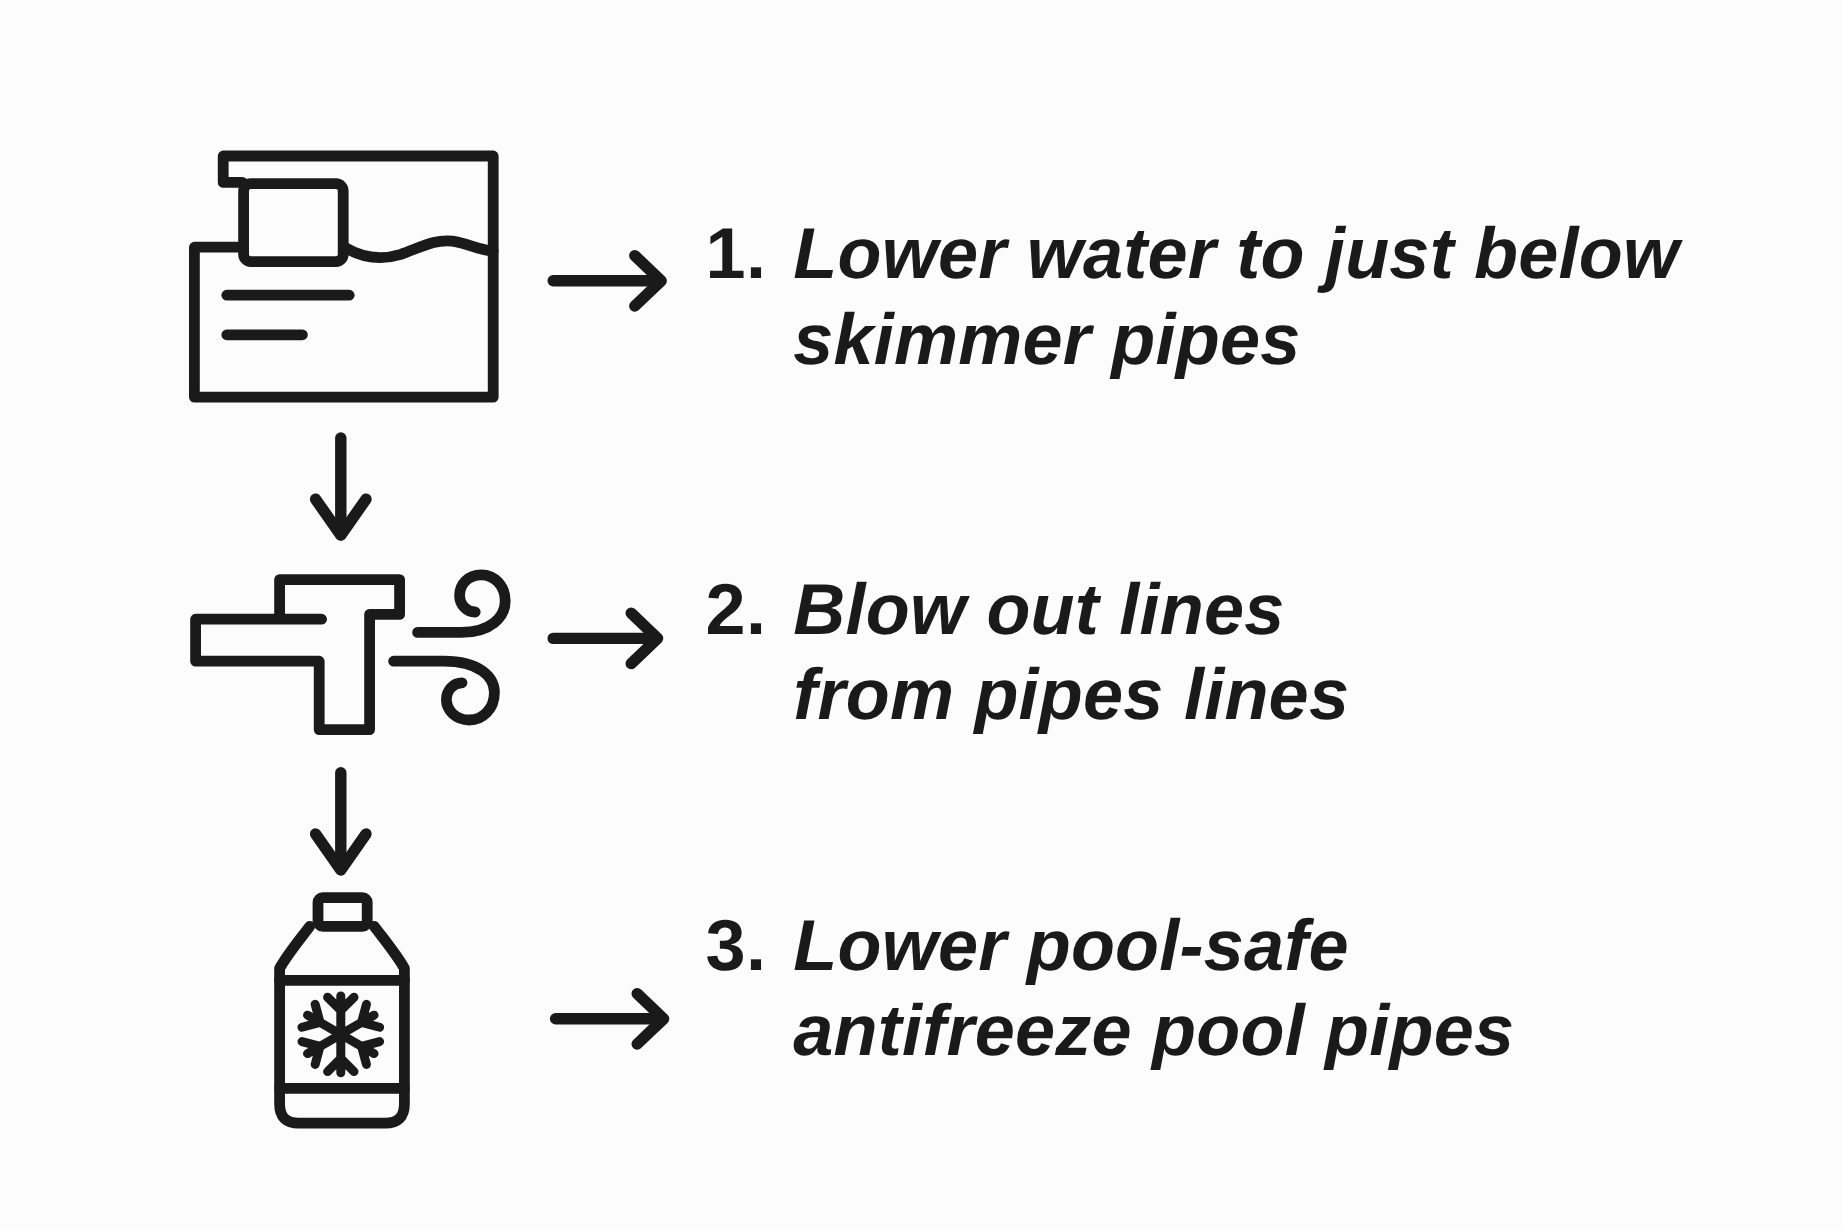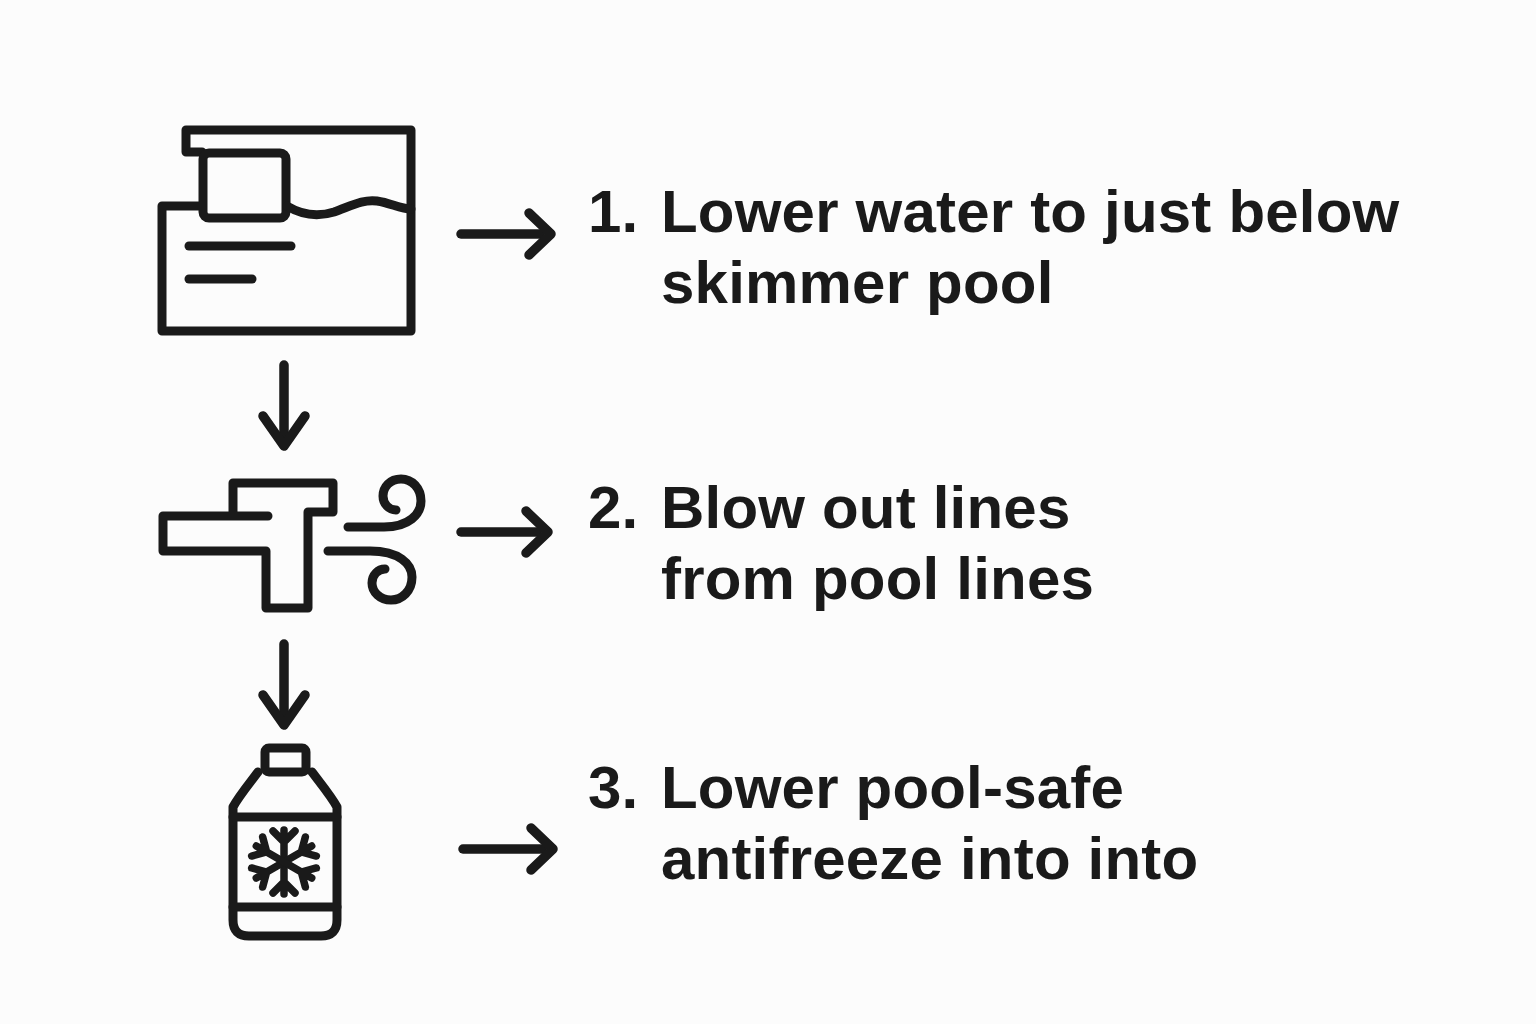--- a/index.html
+++ b/index.html
@@ -17,21 +17,21 @@
     display:flex;
     align-items:flex-start;
     font-size:60px;
     line-height:71px;
     font-weight:600;
     color:#1a1a1a;
     letter-spacing:0.2px;
     white-space:nowrap;
   }
   .step-text .num{width:73px;flex:0 0 73px;}
-  .step-text .lines{display:block;}
+  .step-text .lines{display:block;font-style:italic;}
 </style>
 </head>
 <body>
 
 <div class="canvas">
 
   <svg class="icon-svg" style="left:140px;top:108px" width="292" height="245" viewBox="140 108 292 245">
     <g fill="none" stroke="#1a1a1a" stroke-width="9" stroke-linecap="round" stroke-linejoin="round">
       <path d="M202,152 H186 V130 H411 V331 H162 V206 H202"></path>
       <rect x="203" y="153" width="83" height="65" rx="6"></rect>
@@ -45,21 +45,21 @@
     <g fill="none" stroke="#1a1a1a" stroke-width="9.5" stroke-linecap="round" stroke-linejoin="round">
       <path d="M461,234 H540"></path>
       <path d="M529,213 L551,234 L529,255"></path>
     </g>
   </svg>
 
   <div class="step-text" style="top:176px">
     <div class="num">1.</div>
     <div class="lines">
       <div>Lower water to just below</div>
-      <div>skimmer pool</div>
+      <div>skimmer pipes</div>
     </div>
   </div>
 
   <svg class="icon-svg" style="left:250px;top:360px" width="68" height="95" viewBox="250 360 68 95">
     <g fill="none" stroke="#1a1a1a" stroke-width="9.5" stroke-linecap="round" stroke-linejoin="round">
       <path d="M284,365 V436"></path>
       <path d="M263,416 L284,446 L305,416"></path>
     </g>
   </svg>
 
@@ -75,21 +75,21 @@
     <g fill="none" stroke="#1a1a1a" stroke-width="9.5" stroke-linecap="round" stroke-linejoin="round">
       <path d="M461,532 H537"></path>
       <path d="M526,511 L548,532 L526,553"></path>
     </g>
   </svg>
 
   <div class="step-text" style="top:472px">
     <div class="num">2.</div>
     <div class="lines">
       <div>Blow out lines</div>
-      <div>from pool lines</div>
+      <div>from pipes lines</div>
     </div>
   </div>
 
   <svg class="icon-svg" style="left:250px;top:639px" width="68" height="95" viewBox="250 639 68 95">
     <g fill="none" stroke="#1a1a1a" stroke-width="9.5" stroke-linecap="round" stroke-linejoin="round">
       <path d="M284,644 V715"></path>
       <path d="M263,695 L284,725 L305,695"></path>
     </g>
   </svg>
 
@@ -111,17 +111,17 @@
     <g fill="none" stroke="#1a1a1a" stroke-width="9.5" stroke-linecap="round" stroke-linejoin="round">
       <path d="M463,849 H542"></path>
       <path d="M531,828 L553,849 L531,870"></path>
     </g>
   </svg>
 
   <div class="step-text" style="top:752px">
     <div class="num">3.</div>
     <div class="lines">
       <div>Lower pool-safe</div>
-      <div>antifreeze into into</div>
+      <div>antifreeze pool pipes</div>
     </div>
   </div>
 
 </div>
 
 </body></html>

